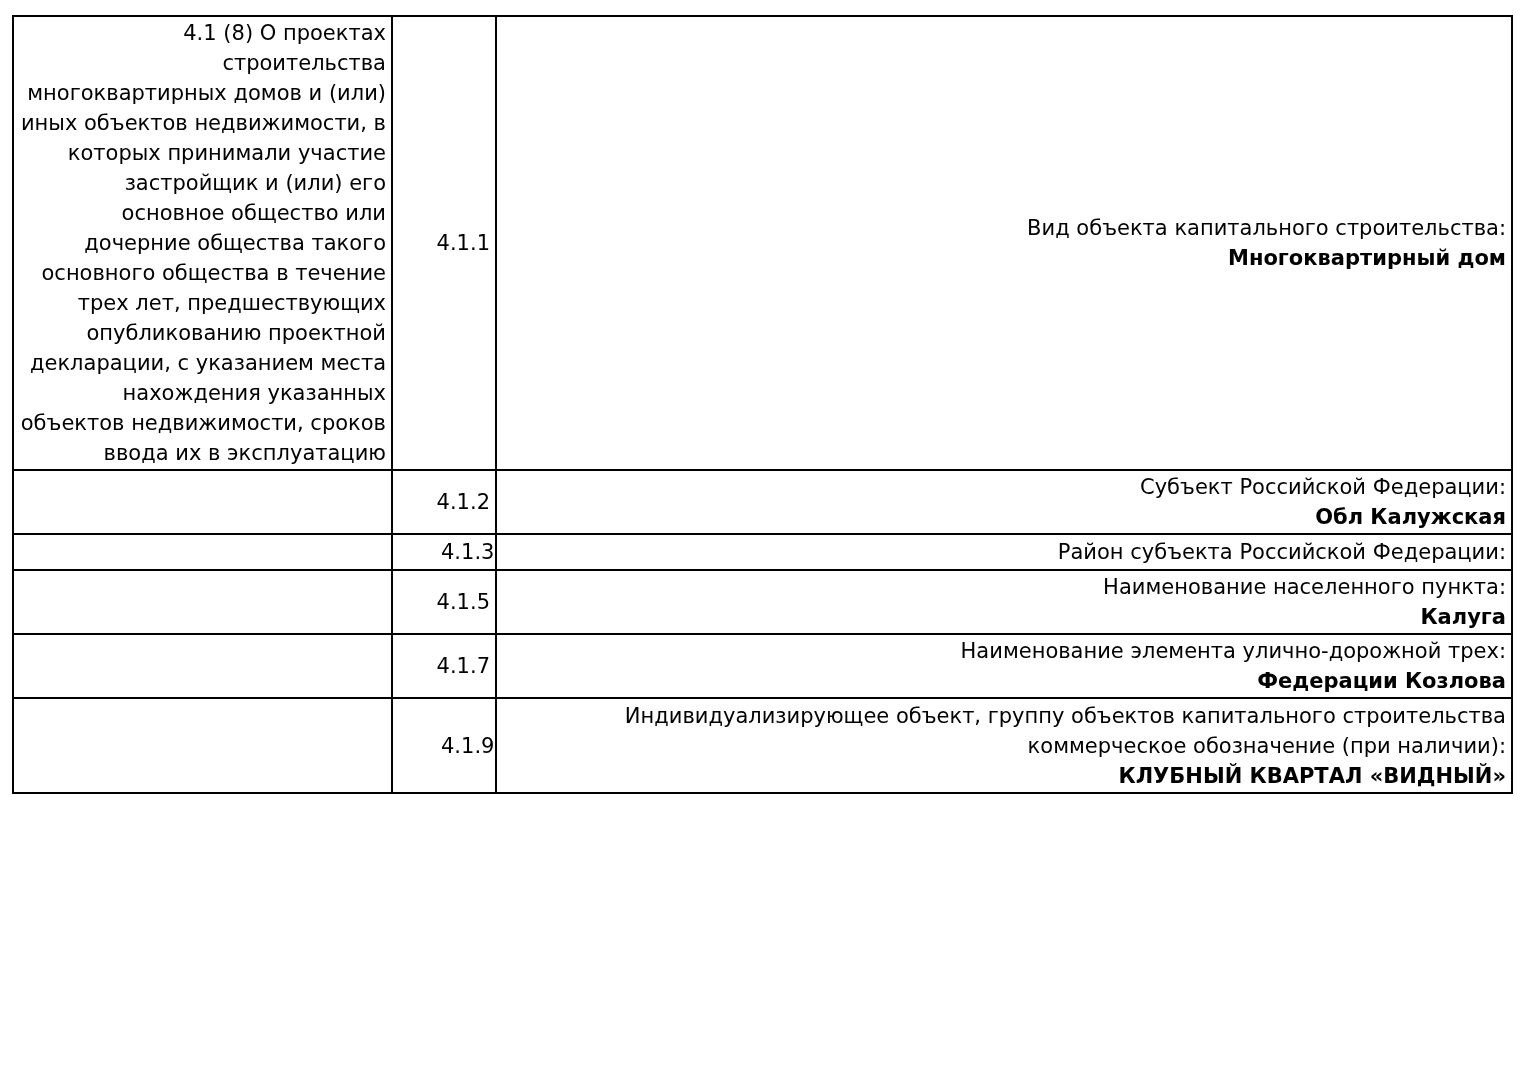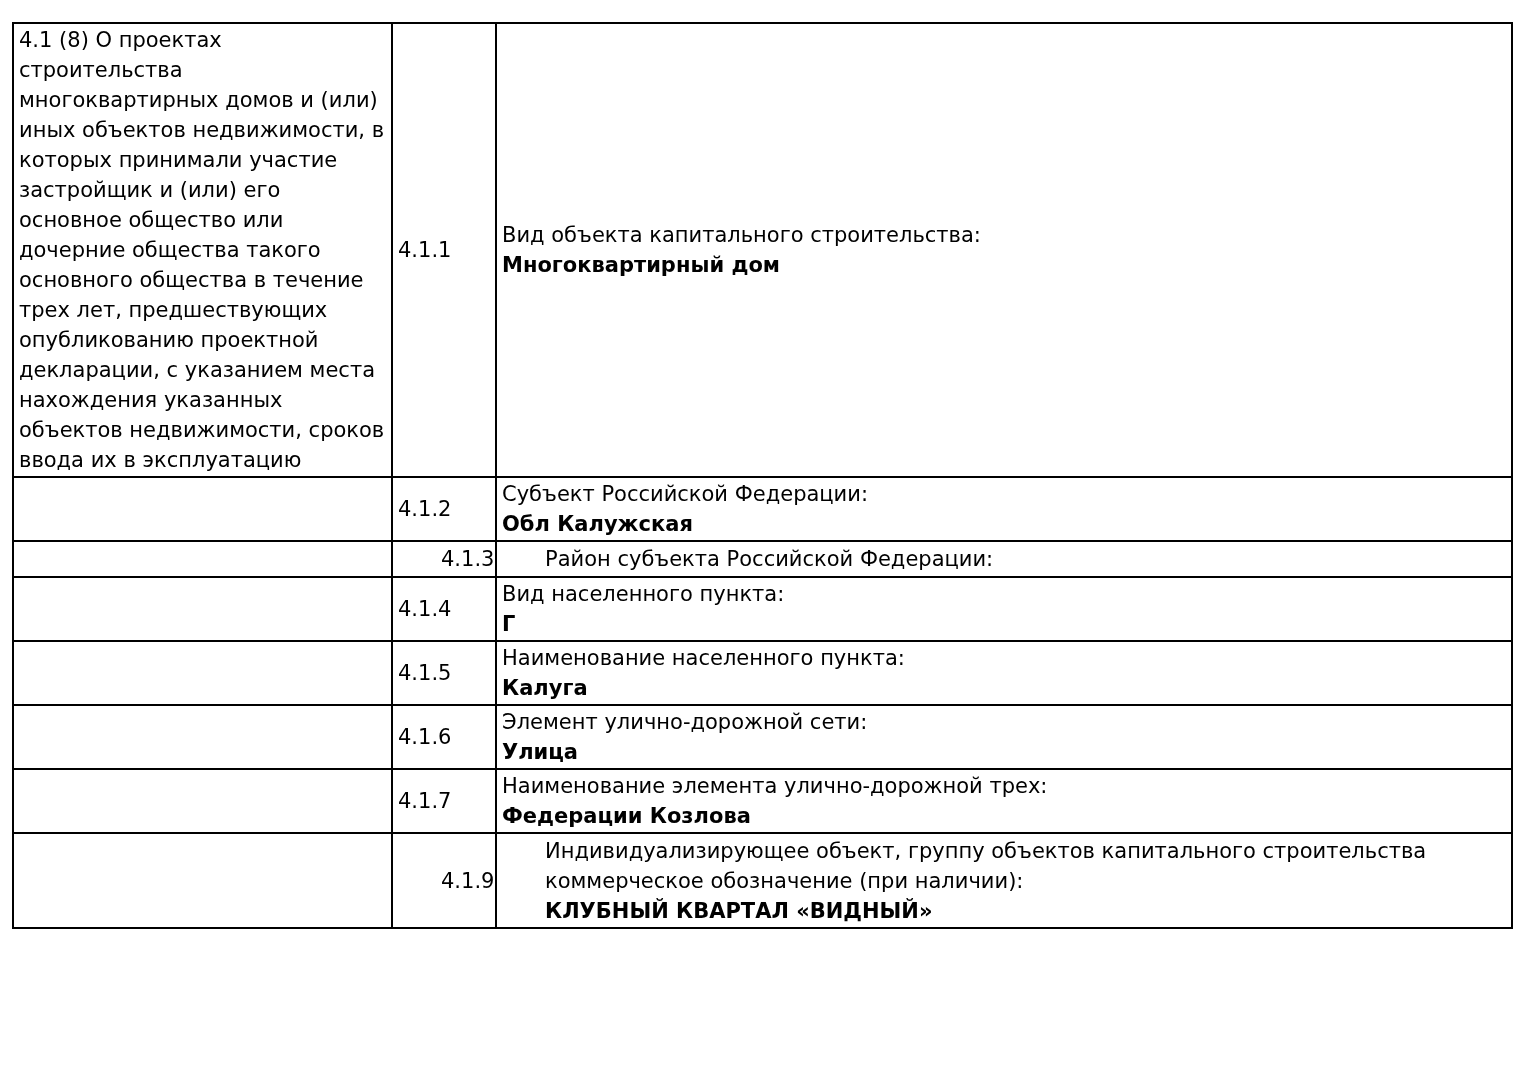--- a/index.html
+++ b/index.html
@@ -12,24 +12,25 @@
     width: 1529px;
     height: 1080px;
     background: #ffffff;
     color: #000000;
     font-family: "DejaVu Sans", "Liberation Sans", sans-serif;
     overflow: hidden;
   }
   table.decl {
     position: absolute;
     left: 12px;
-    top: 22px;
+    top: 15px;
     width: 1499px;
     border-collapse: collapse;
     table-layout: fixed;
+    text-align: right;
   }
   table.decl td {
     border: 2px solid #000000;
     padding: 1px 5px;
     font-size: 21px;
     line-height: 30px;
     vertical-align: middle;
     overflow: hidden;
   }
   col.c-section { width: 379px; }
@@ -88,42 +89,26 @@
           <div class="field-value">Обл Калужская</div>
         </td>
       </tr>
       <tr class="r3">
         <td class="section-cell"></td>
         <td class="number-cell">4.1.3</td>
         <td class="content-cell">
           <div>Район субъекта Российской Федерации:</div>
         </td>
       </tr>
-      <tr class="r4">
-        <td class="section-cell"></td>
-        <td class="number-cell">4.1.4</td>
-        <td class="content-cell">
-          <div>Вид населенного пункта:</div>
-          <div class="field-value">Г</div>
-        </td>
-      </tr>
       <tr class="r5">
         <td class="section-cell"></td>
         <td class="number-cell">4.1.5</td>
         <td class="content-cell">
           <div>Наименование населенного пункта:</div>
           <div class="field-value">Калуга</div>
-        </td>
-      </tr>
-      <tr class="r6">
-        <td class="section-cell"></td>
-        <td class="number-cell">4.1.6</td>
-        <td class="content-cell">
-          <div>Элемент улично-дорожной сети:</div>
-          <div class="field-value">Улица</div>
         </td>
       </tr>
       <tr class="r7">
         <td class="section-cell"></td>
         <td class="number-cell">4.1.7</td>
         <td class="content-cell">
           <div>Наименование элемента улично-дорожной трех:</div>
           <div class="field-value">Федерации Козлова</div>
         </td>
       </tr>

